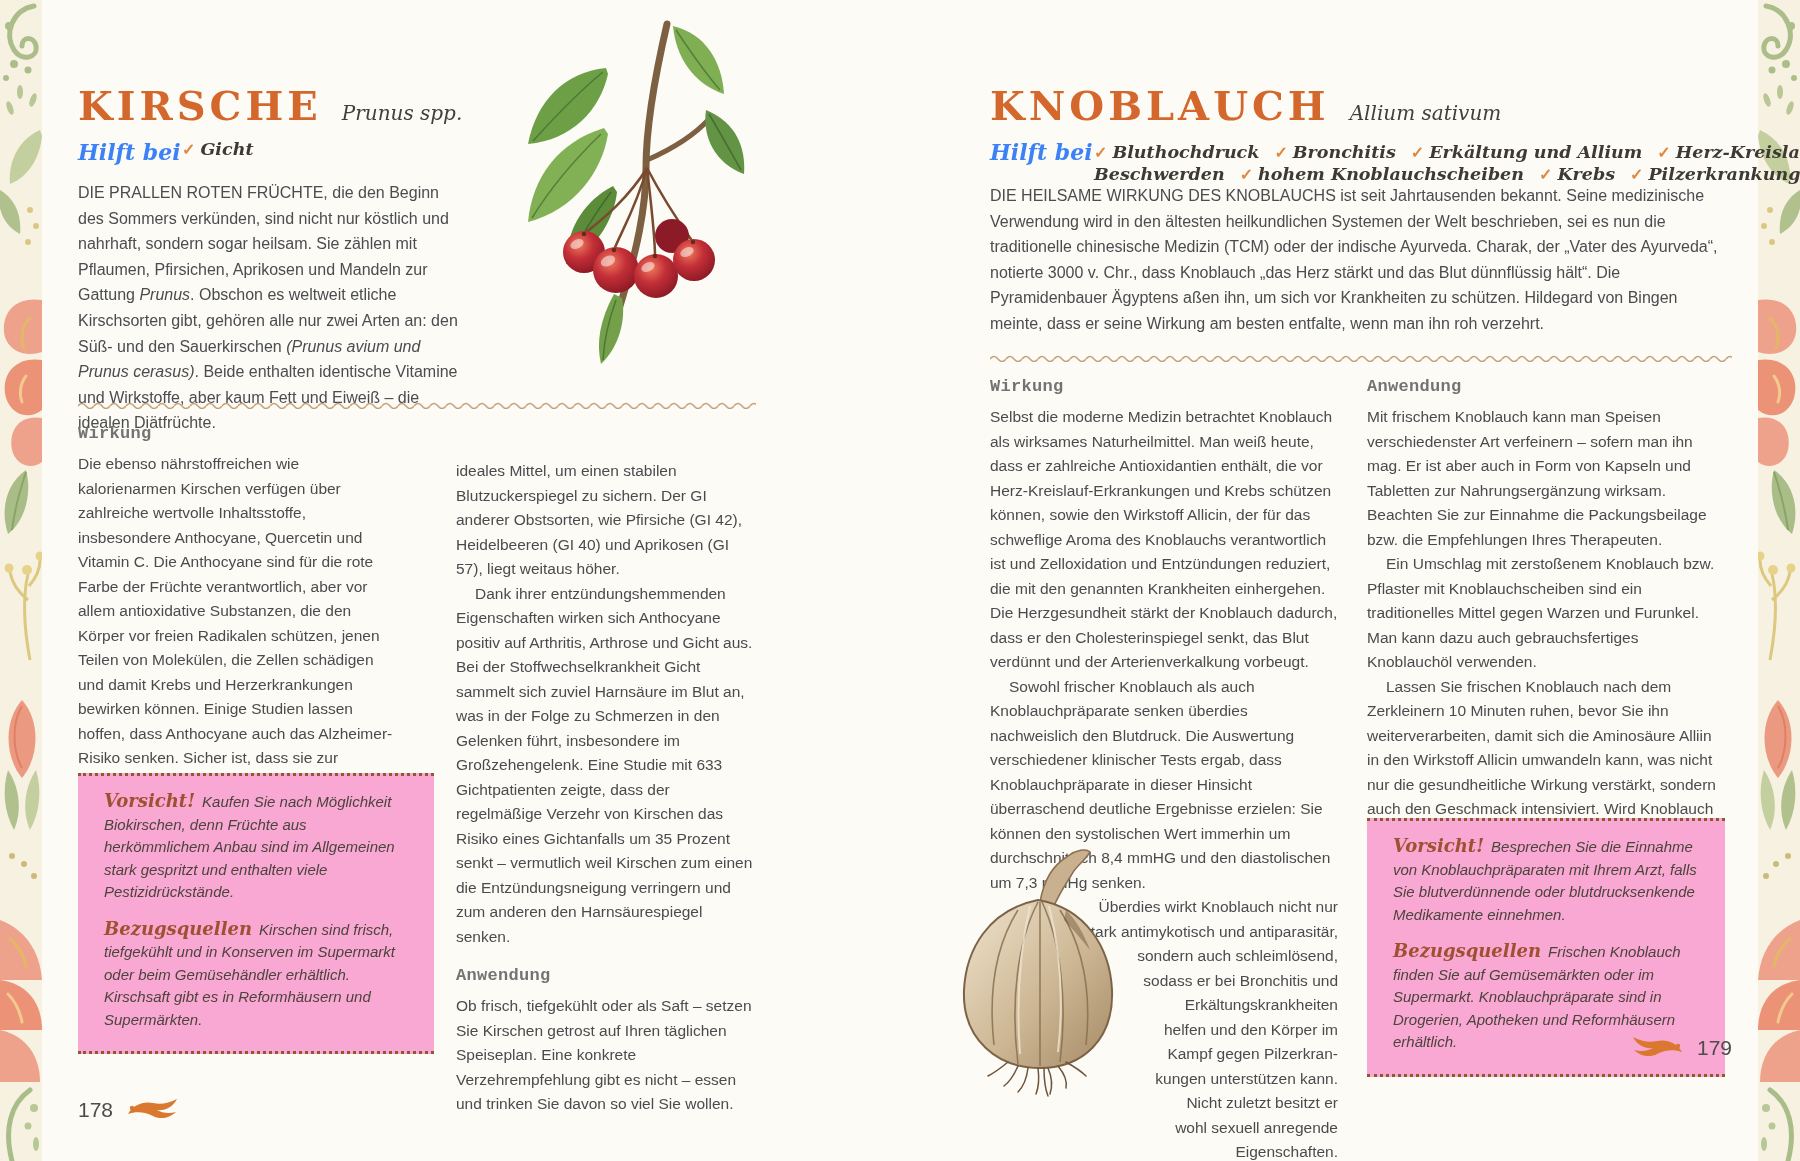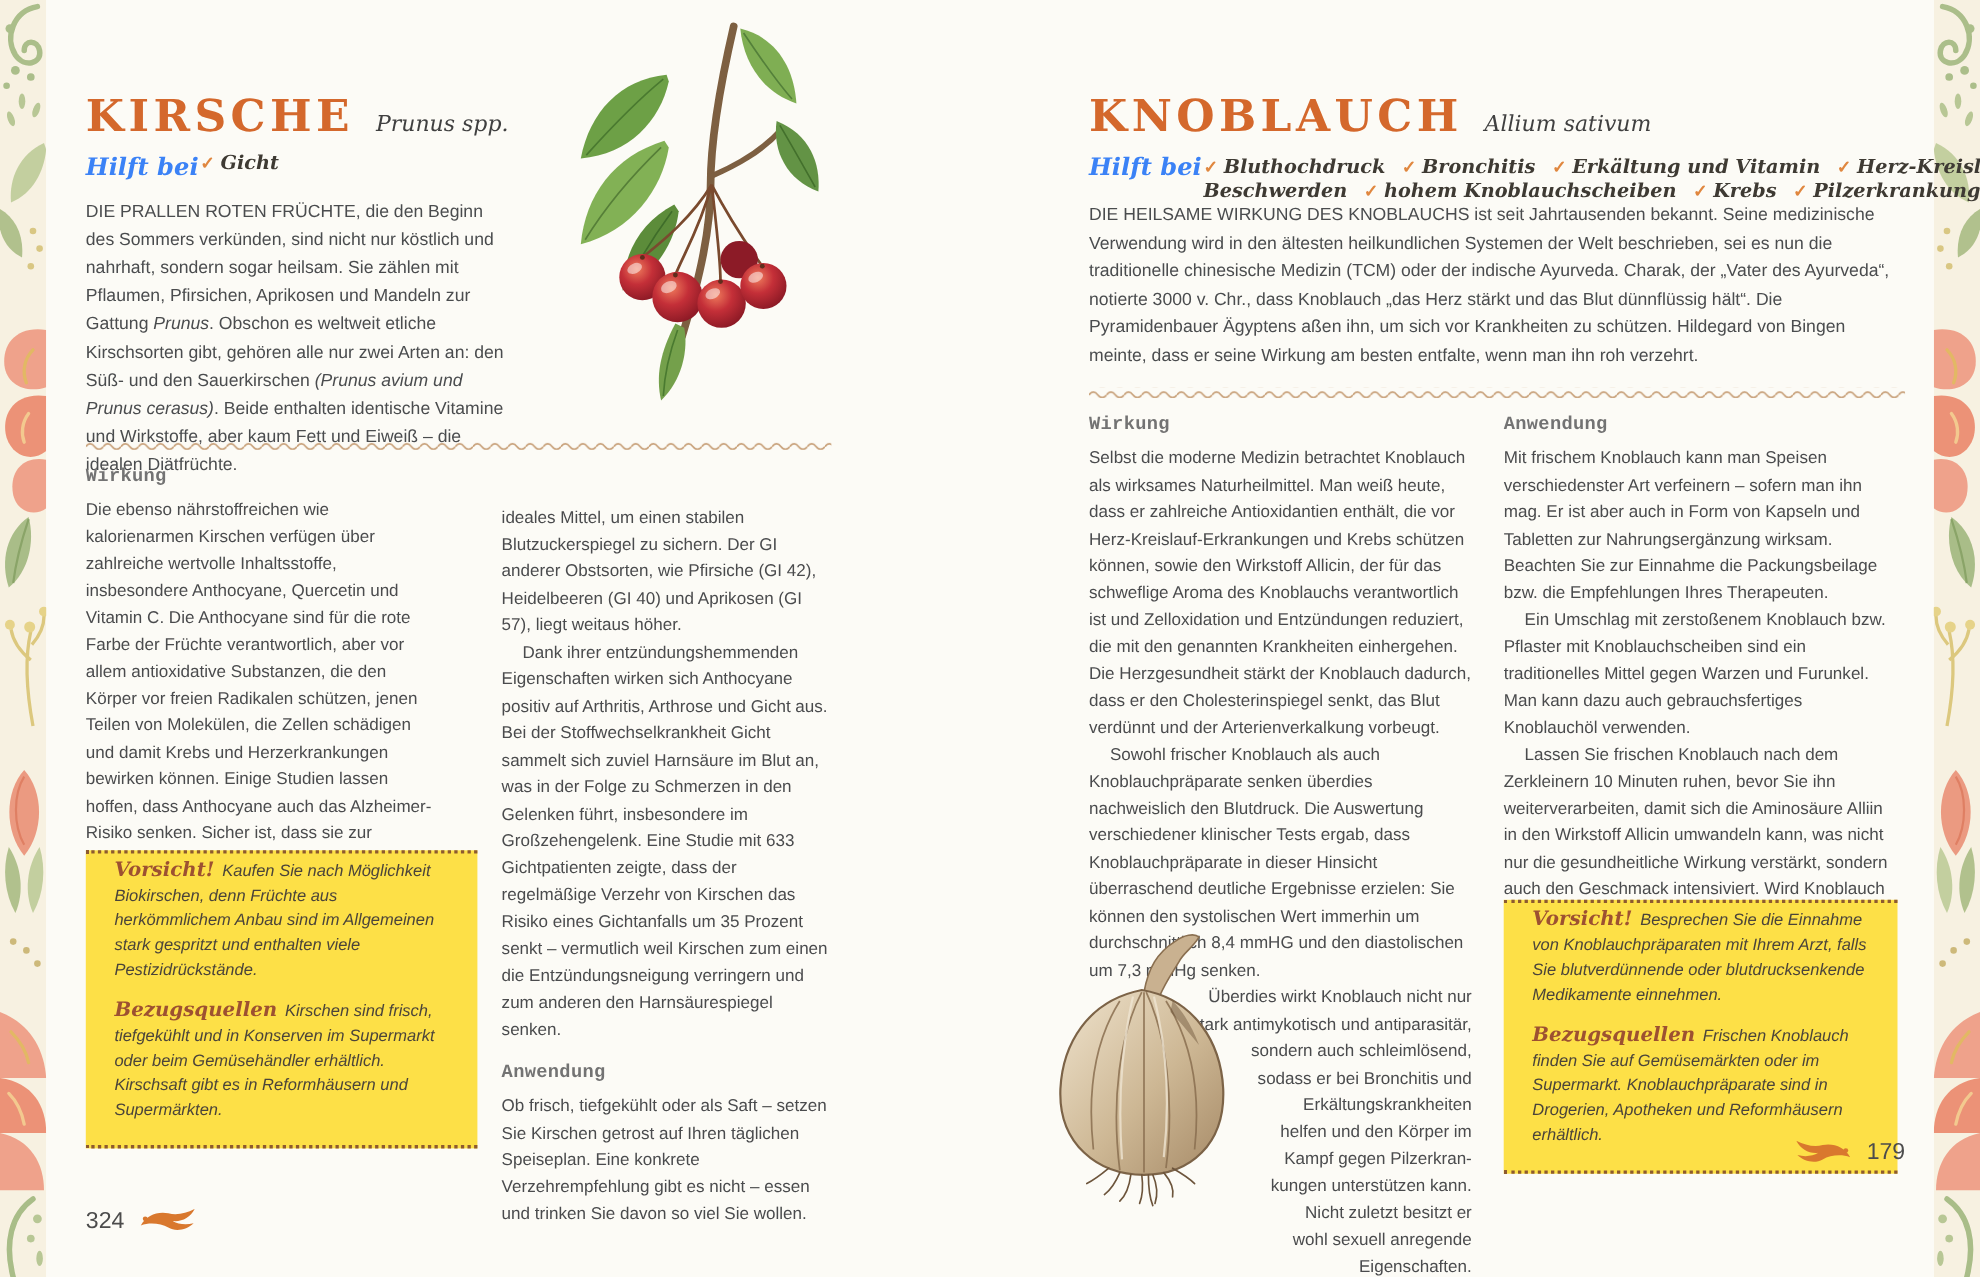--- a/index.html
+++ b/index.html
@@ -26,22 +26,22 @@
   .it{font-style:italic;}
   .h2{font-family:Liberation Mono, monospace;font-weight:700;font-size:17px;color:#737373;margin:0 0 9px;letter-spacing:.3px;}
   .col p{margin:0;font-size:15.5px;line-height:24.5px;}
   .col p.indent{text-indent:19px;}
   .col .h2.mt{margin-top:17px;}
   .pad-top{padding-top:35px;}
   .wrapline{text-align:right;white-space:pre-line;}
   
   .wave{display:block;}
   
-  .caution{box-sizing:border-box;background:#fde047;border-top:3px dotted #8d5a2f;border-bottom:3px dotted #8d5a2f;
-           padding:4px 26px 20px;font-style:italic;font-size:15px;line-height:22.5px;color:#4b443a;}
+  .caution{box-sizing:border-box;background:#f9a8d4;border-top:3px dotted #8d5a2f;border-bottom:3px dotted #8d5a2f;
+           padding:14px 26px 20px;font-style:italic;font-size:15px;line-height:22.5px;color:#4b443a;}
   .caution p{margin:0;}
   .caution p + p{margin-top:14px;}
   .clabel{font-family:"DejaVu Serif",serif;font-weight:700;font-style:italic;font-size:18px;color:#9d5131;margin-right:7px;}
   
   .pagenum{display:flex;align-items:center;gap:14px;font-size:21px;color:#4c4c4c;}
   .pagenum.right{justify-content:flex-end;width:200px;}
 </style>
 </head>
 <body>
 
@@ -185,38 +185,38 @@
   </div>
 
   <div class="abs col pad-top" style="left:456px;top:424px;width:300px;">
     <p>ideales Mittel, um einen stabilen Blutzuckerspiegel zu sichern. Der GI anderer Obstsorten, wie Pfirsiche (GI 42), Heidelbeeren (GI 40) und Aprikosen (GI 57), liegt weitaus höher.</p>
     <p class="indent">Dank ihrer entzündungshemmenden Eigenschaften wirken sich Anthocyane positiv auf Arthritis, Arthrose und Gicht aus. Bei der Stoffwechselkrankheit Gicht sammelt sich zuviel Harnsäure im Blut an, was in der Folge zu Schmerzen in den Gelenken führt, insbesondere im Großzehengelenk. Eine Studie mit 633 Gichtpatienten zeigte, dass der regelmäßige Verzehr von Kirschen das Risiko eines Gichtanfalls um 35 Prozent senkt – vermutlich weil Kirschen zum einen die Entzündungsneigung verringern und zum anderen den Harnsäurespiegel senken.</p>
     <h2 class="h2 mt">Anwendung</h2>
     <p>Ob frisch, tiefgekühlt oder als Saft – setzen Sie Kirschen getrost auf Ihren täglichen Speiseplan. Eine konkrete Verzehrempfehlung gibt es nicht – essen und trinken Sie davon so viel Sie wollen.</p>
   </div>
 
   <div class="abs pagenum" style="left:78px;top:1098px;">
-    <span>324</span>
+    <span>178</span>
     <svg width="52" height="22" viewBox="0 0 52 22">
         <use href="#flor"></use>
       </svg>
   </div>
 
   <div class="abs" style="left:990px;top:82px;">
     <div class="title-row">
       <span class="title">KNOBLAUCH</span>
       <span class="latin">Allium sativum</span>
     </div>
     <div class="helps">
       <span class="helps-label">Hilft bei</span>
       <span class="helps-lines">
         <span class="helps-line">
           <span class="help-item"><span class="chk">✓</span><span>Bluthochdruck</span></span>
           <span class="help-item"><span class="chk">✓</span><span>Bronchitis</span></span>
-          <span class="help-item"><span class="chk">✓</span><span>Erkältung und Vitamin</span></span>
+          <span class="help-item"><span class="chk">✓</span><span>Erkältung und Allium</span></span>
           <span class="help-item"><span class="chk">✓</span><span>Herz-Kreislauf-</span></span>
         </span>
         <span class="helps-line">
           <span class="help-item">Beschwerden</span>
           <span class="help-item"><span class="chk">✓</span><span>hohem Knoblauchscheiben</span></span>
           <span class="help-item"><span class="chk">✓</span><span>Krebs</span></span>
           <span class="help-item"><span class="chk">✓</span><span>Pilzerkrankung</span></span>
 
         </span>
       </span>

